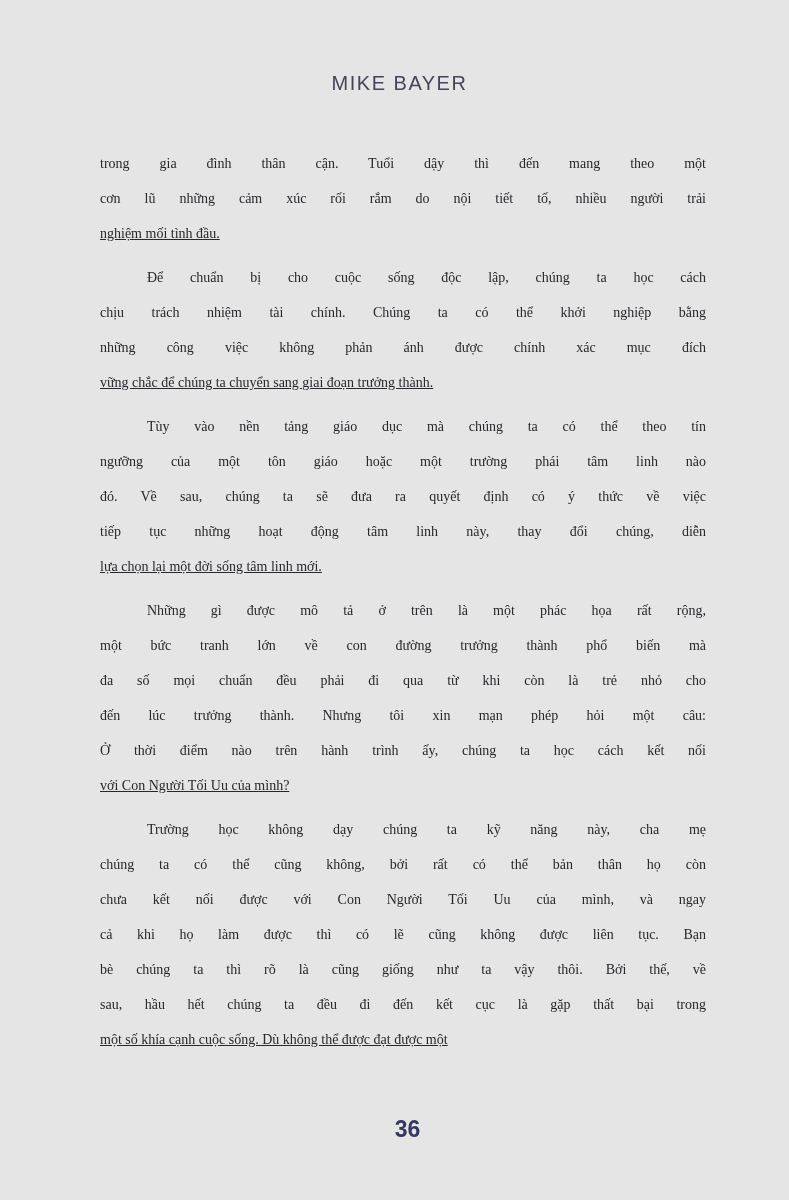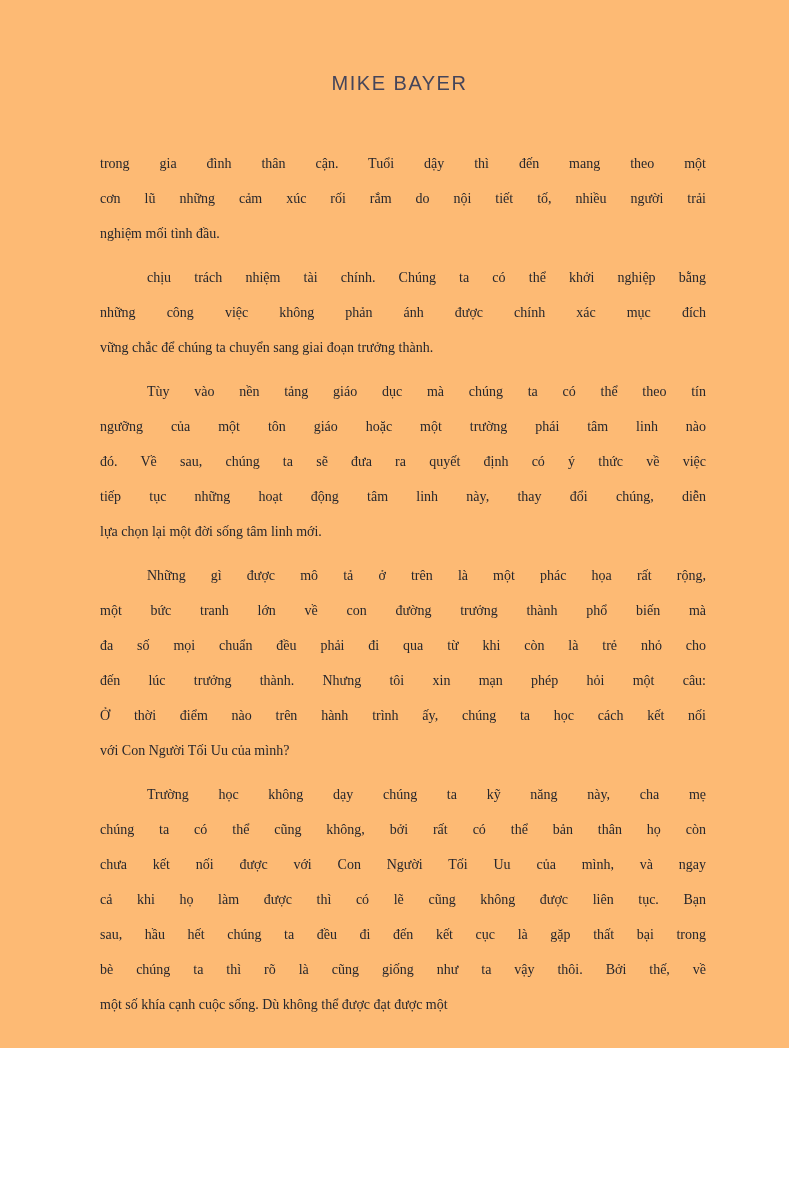--- a/index.html
+++ b/index.html
@@ -3,22 +3,22 @@
 <meta charset="utf-8">
 <style>
   html, body {
     margin: 0;
     padding: 0;
     background: #ffffff;
   }
   .page {
     position: relative;
     width: 789px;
-    height: 1048px;
-    background: #fdba74;
+    height: 1200px;
+    background: #e5e5e5;
     overflow: hidden;
     font-family: "Liberation Serif", serif;
   }
   .running-header {
     position: absolute;
     top: 72px;
     left: 0;
     right: 0;
     text-align: center;
     transform: translateX(5px);
@@ -42,20 +42,21 @@
   .line {
     height: 35px;
     line-height: 35px;
     overflow: hidden;
     text-align: justify;
     text-align-last: justify;
   }
   .line.last {
     text-align: left;
     text-align-last: left;
+    text-decoration: underline;
   }
   .para.indented .line:first-child {
     padding-left: 47px;
   }
   .page-number {
     position: absolute;
     top: 1116px;
     left: 0;
     right: 0;
     text-align: center;
@@ -73,20 +74,21 @@
 <div class="page">
   <div class="running-header">MIKE BAYER</div>
 
   <div class="body-text">
       <div class="para">
         <div class="line">trong gia đình thân cận. Tuổi dậy thì đến mang theo một</div>
         <div class="line">cơn lũ những cảm xúc rối rắm do nội tiết tố, nhiều người trải</div>
         <div class="line last">nghiệm mối tình đầu.</div>
       </div>
       <div class="para indented">
+        <div class="line">Để chuẩn bị cho cuộc sống độc lập, chúng ta học cách</div>
         <div class="line">chịu trách nhiệm tài chính. Chúng ta có thể khởi nghiệp bằng</div>
         <div class="line">những công việc không phản ánh được chính xác mục đích</div>
         <div class="line last">vững chắc để chúng ta chuyển sang giai đoạn trưởng thành.</div>
       </div>
       <div class="para indented">
         <div class="line">Tùy vào nền tảng giáo dục mà chúng ta có thể theo tín</div>
         <div class="line">ngưỡng của một tôn giáo hoặc một trường phái tâm linh nào</div>
         <div class="line">đó. Về sau, chúng ta sẽ đưa ra quyết định có ý thức về việc</div>
         <div class="line">tiếp tục những hoạt động tâm linh này, thay đổi chúng, diễn</div>
         <div class="line last">lựa chọn lại một đời sống tâm linh mới.</div>
@@ -97,20 +99,20 @@
         <div class="line">đa số mọi chuẩn đều phải đi qua từ khi còn là trẻ nhỏ cho</div>
         <div class="line">đến lúc trưởng thành. Nhưng tôi xin mạn phép hỏi một câu:</div>
         <div class="line">Ở thời điểm nào trên hành trình ấy, chúng ta học cách kết nối</div>
         <div class="line last">với Con Người Tối Uu của mình?</div>
       </div>
       <div class="para indented">
         <div class="line">Trường học không dạy chúng ta kỹ năng này, cha mẹ</div>
         <div class="line">chúng ta có thể cũng không, bởi rất có thể bản thân họ còn</div>
         <div class="line">chưa kết nối được với Con Người Tối Uu của mình, và ngay</div>
         <div class="line">cả khi họ làm được thì có lẽ cũng không được liên tục. Bạn</div>
+        <div class="line">bè chúng ta thì rõ là cũng giống như ta vậy thôi. Bởi thế, về</div>
         <div class="line">sau, hầu hết chúng ta đều đi đến kết cục là gặp thất bại trong</div>
-        <div class="line">bè chúng ta thì rõ là cũng giống như ta vậy thôi. Bởi thế, về</div>
         <div class="line last">một số khía cạnh cuộc sống. Dù không thể được đạt được một</div>
       </div>
     </div>
 
   <div class="page-number">36</div>
 </div>
 
 </body></html>

